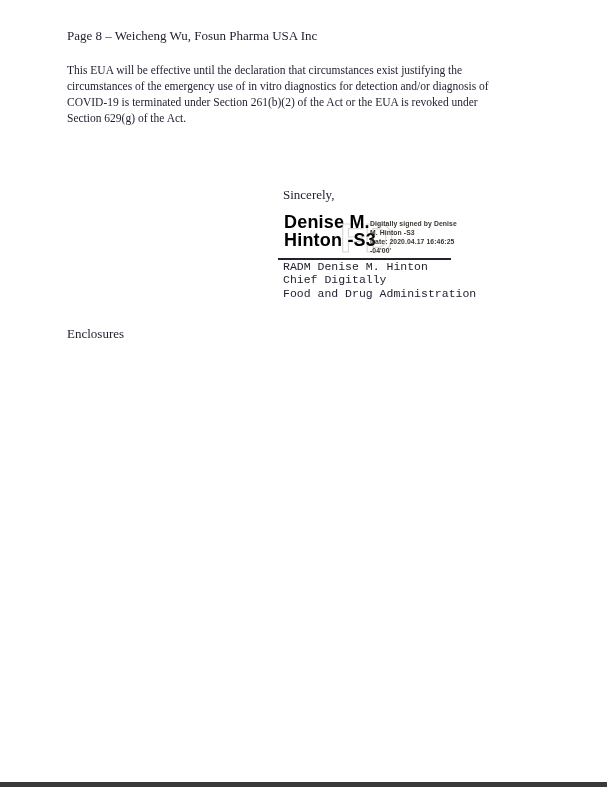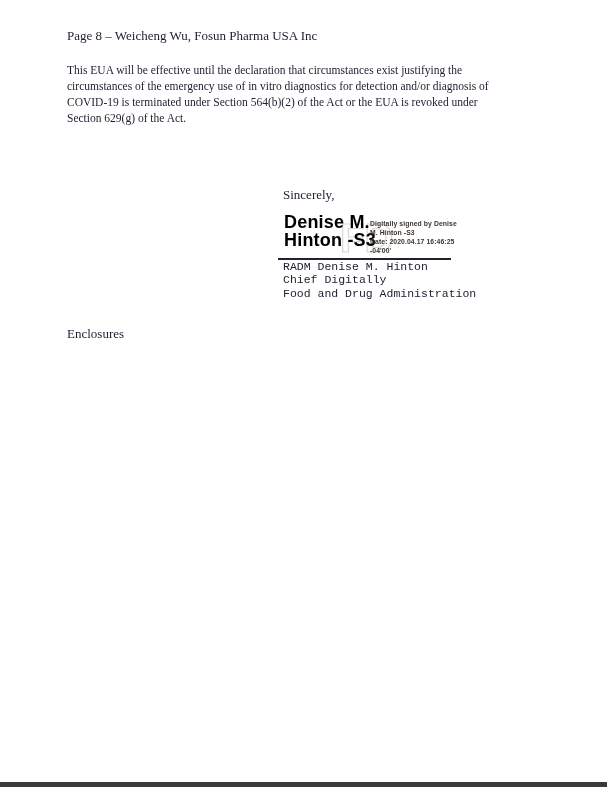--- a/index.html
+++ b/index.html
@@ -110,21 +110,21 @@
 
   <div class="watermark">FD</div>
 
   <div class="text-layer">
 
     <div class="serif-line" style="left:67px; top:29px;">Page 8 – Weicheng Wu, Fosun Pharma USA Inc</div>
 
     <div class="para">
       <div class="pline">This EUA will be effective until the declaration that circumstances exist justifying the</div>
       <div class="pline">circumstances of the emergency use of in vitro diagnostics for detection and/or diagnosis of</div>
-      <div class="pline">COVID-19 is terminated under Section 564(b)(2) of the Act or the EUA is revoked under</div>
+      <div class="pline">COVID-19 is terminated under Section 261(b)(2) of the Act or the EUA is revoked under</div>
       <div class="pline">Section 629(g) of the Act.</div>
     </div>
 
     <div class="serif-line" style="left:283px; top:188px;">Sincerely,</div>
 
     <div class="sig-name">
       <div>Denise M.</div>
       <div>Hinton -S3</div>
     </div>
 

